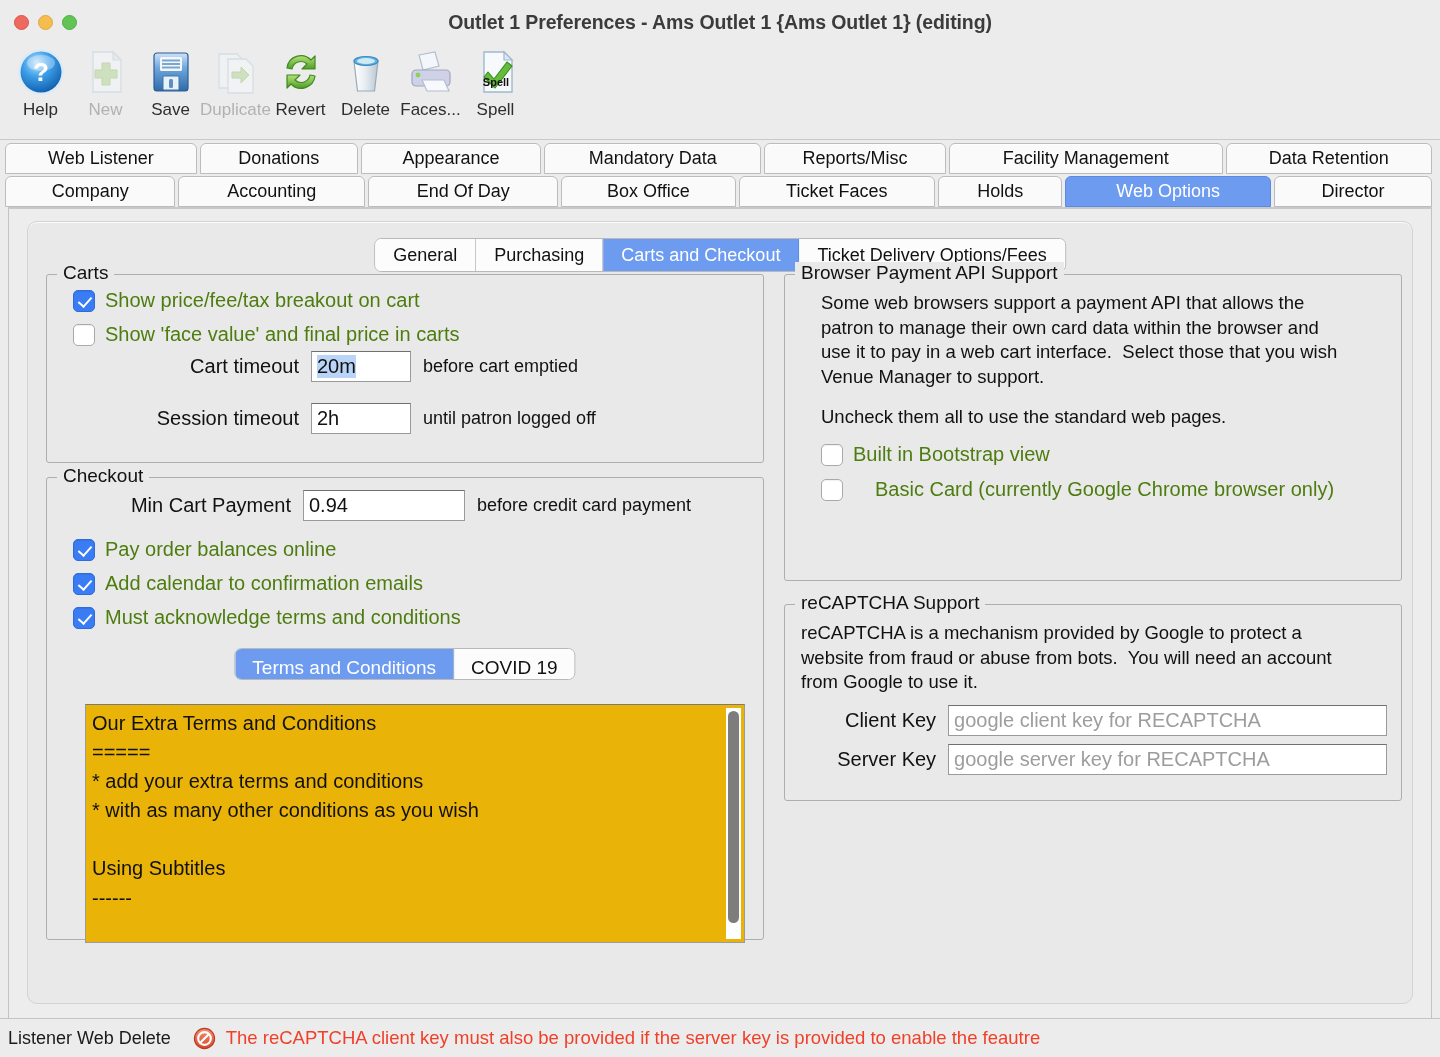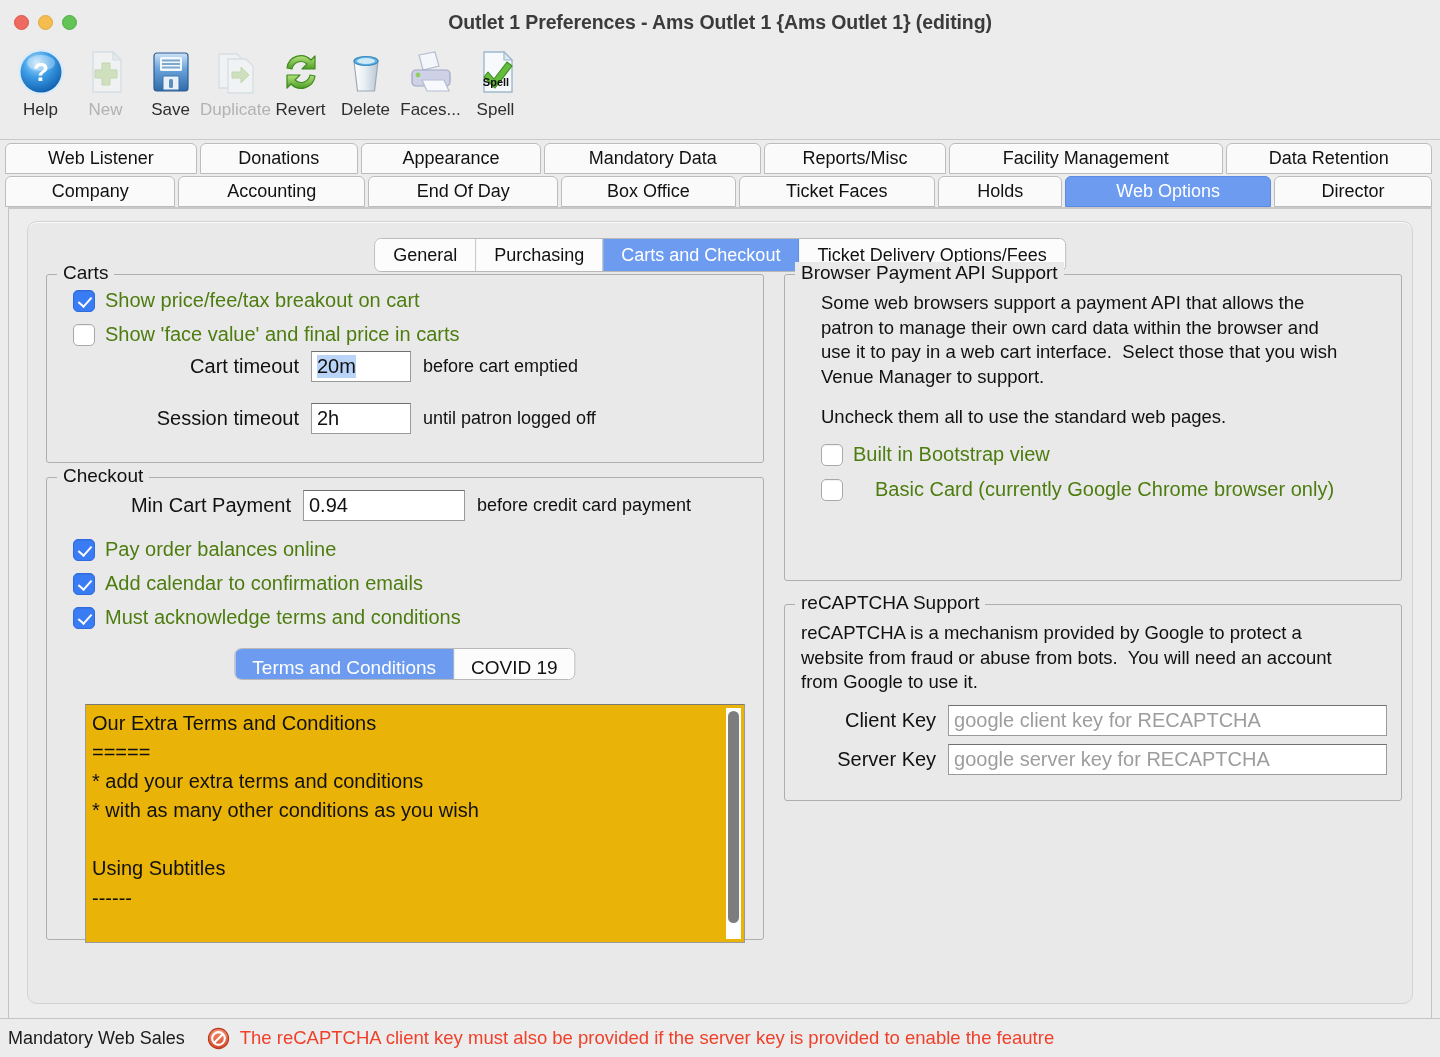--- a/index.html
+++ b/index.html
@@ -617,21 +617,21 @@
         <div class="txt placeholder" style="width:448px; margin-left:12px;">
           <span>google server key for RECAPTCHA</span>
         </div>
       </div>
     </div>
 
   </div>
 </div>
 
 <div class="statusbar">
-  <span class="status-left">Mandatory Web Sales</span>
+  <span class="status-left">Listener Web Delete</span>
   <svg class="status-icon" viewBox="0 0 24 24">
     <defs>
         <linearGradient id="gNo" x1="0" y1="0" x2="0" y2="1">
       <stop offset="0%" stop-color="#f59071"></stop>
           <stop offset="100%" stop-color="#d6482a"></stop>
     </linearGradient>
       </defs>
     <circle cx="12" cy="12" r="10.5" fill="url(#gNo)" stroke="#b93b20" stroke-width="1.2"></circle>
     <circle cx="12" cy="12" r="6.6" fill="none" stroke="#ffffff" stroke-width="2.2"></circle>
     <line x1="7.6" y1="16.4" x2="16.4" y2="7.6" stroke="#ffffff" stroke-width="2.2"></line>

